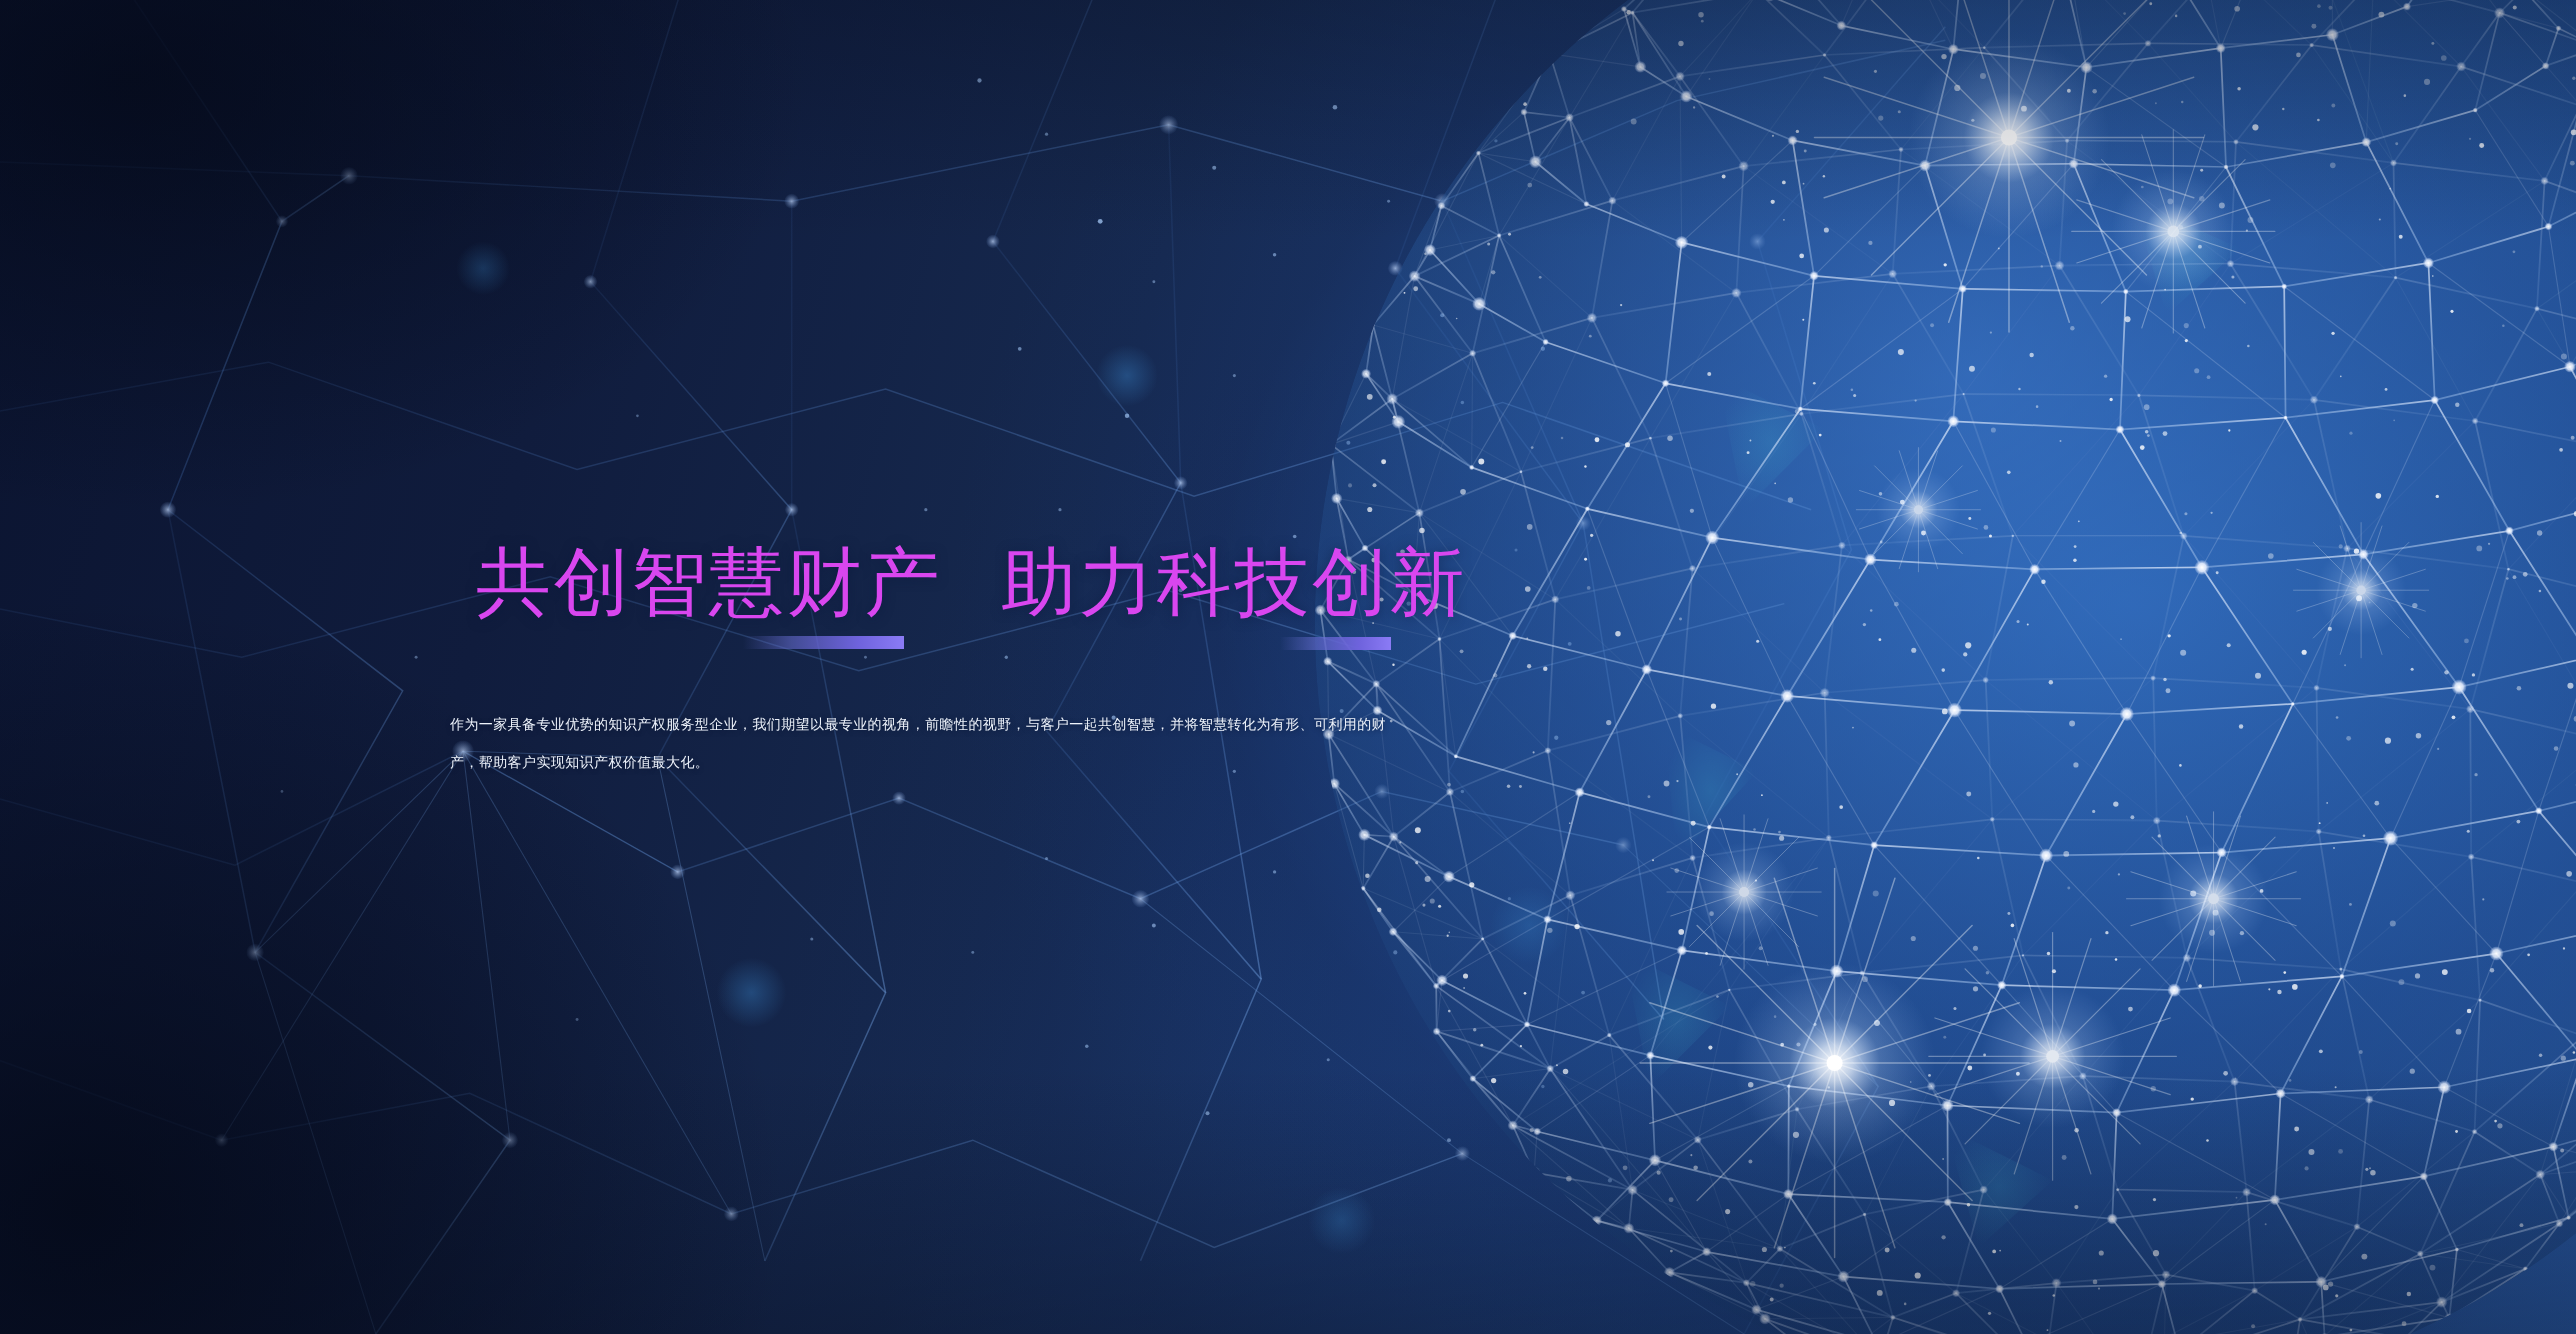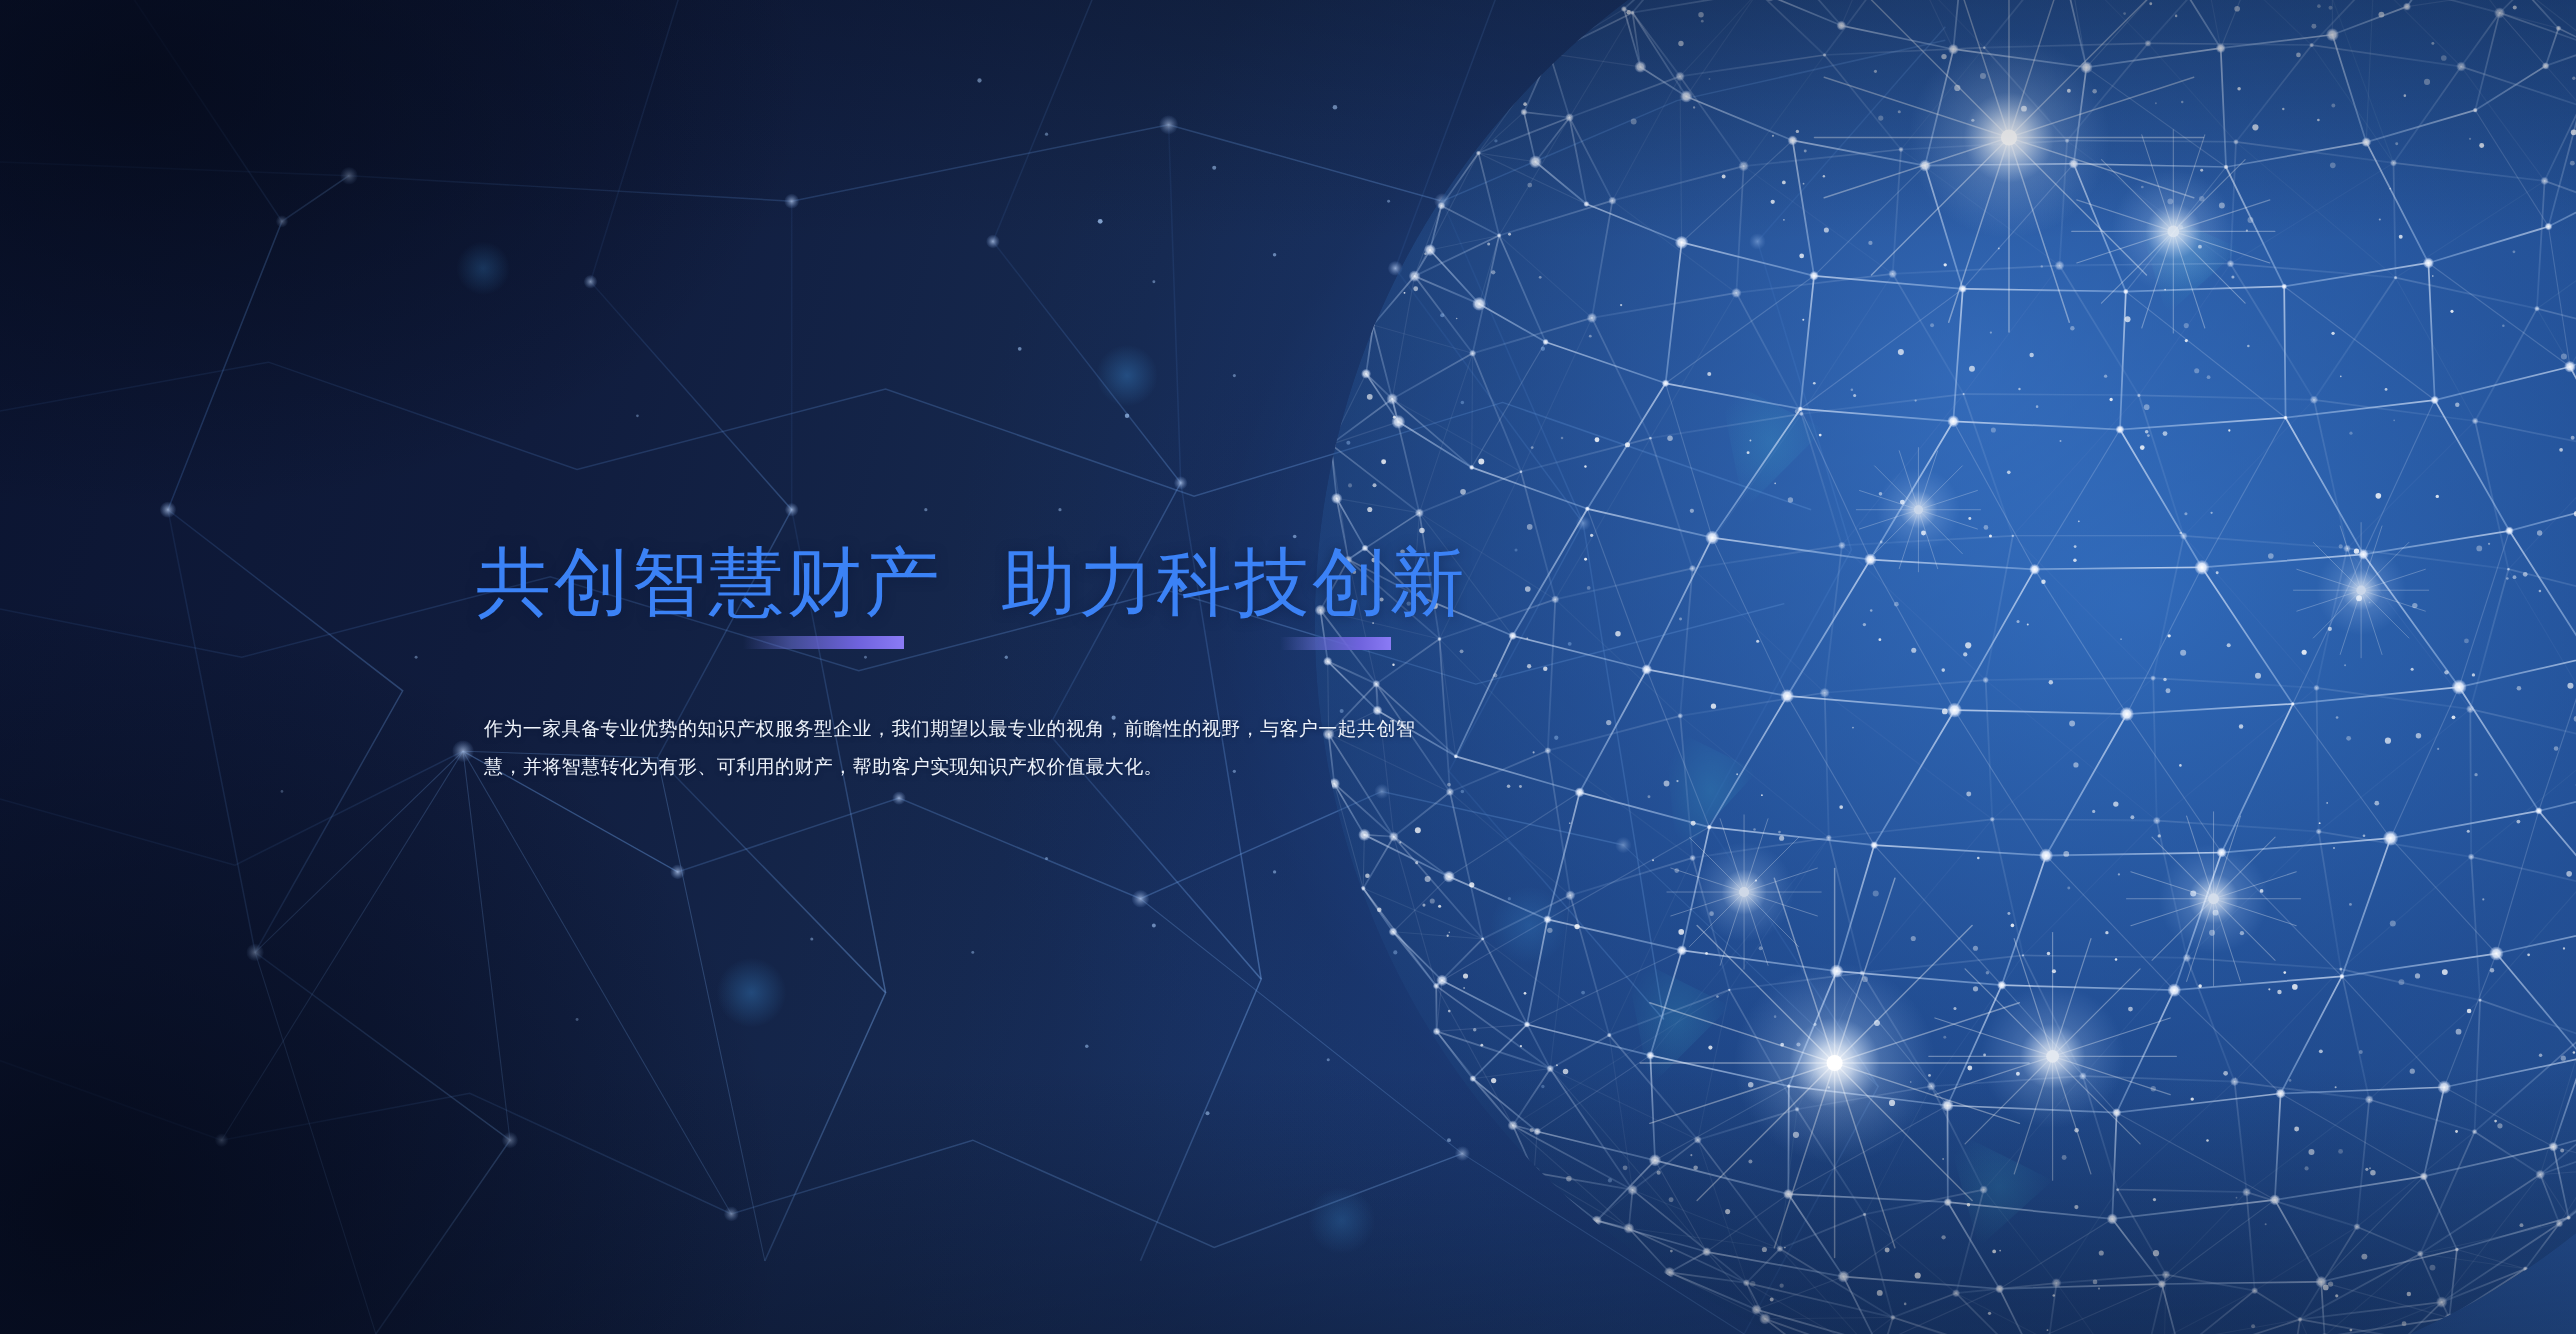--- a/index.html
+++ b/index.html
@@ -17,35 +17,35 @@
   }
   #vig{
     background:
       radial-gradient(ellipse 1006px 872px at 81px 1208px, rgba(4,9,24,0.85) 0%, rgba(4,9,24,0.0) 70%),
       radial-gradient(ellipse 939px 604px at 134px 81px, rgba(4,9,24,0.75) 0%, rgba(4,9,24,0.0) 72%),
       linear-gradient(to bottom, rgba(6,12,30,0.30) 0%, rgba(6,12,30,0.0) 18%, rgba(6,12,30,0.0) 80%, rgba(6,12,30,0.35) 100%);
   }
   #content{position:absolute;left:0;top:0;width:100%;height:100%;}
   #headline{
     position:absolute;left:476px;top:545px;
-    white-space:nowrap;color:#3b82f6;
+    white-space:nowrap;color:#d946ef;
     font-size:75px;line-height:1;letter-spacing:2.7px;
     font-weight:400;
     text-shadow:0 1.3px 12px rgba(10,24,60,0.55);
   }
   #headline .gap{display:inline-block;width:59px;}
   .accent{
     position:absolute;height:13.4px;
     background:linear-gradient(to right, rgba(110,120,215,0.0) 0%, rgba(104,110,212,0.55) 30%, #6f63dd 72%, #8b7bf5 100%);
   }
   #accent-1{left:743px;top:636px;width:161px;}
   #accent-2{left:1280px;top:637px;width:111px;}
   #paragraph{
-    position:absolute;left:484px;top:691px;width:959px;
-    color:#eef3fb;font-size:19px;line-height:38px;letter-spacing:0.4px;
+    position:absolute;left:450px;top:691px;width:959px;
+    color:#eef3fb;font-size:14px;line-height:38px;letter-spacing:0.4px;
     text-shadow:0 0.7px 5.4px rgba(8,20,50,0.6);
   }
   svg{display:block;}
 </style>
 </head>
 <body>
 
 <div id="stage">
 
   <div class="layer" id="bg-grad"></div>

